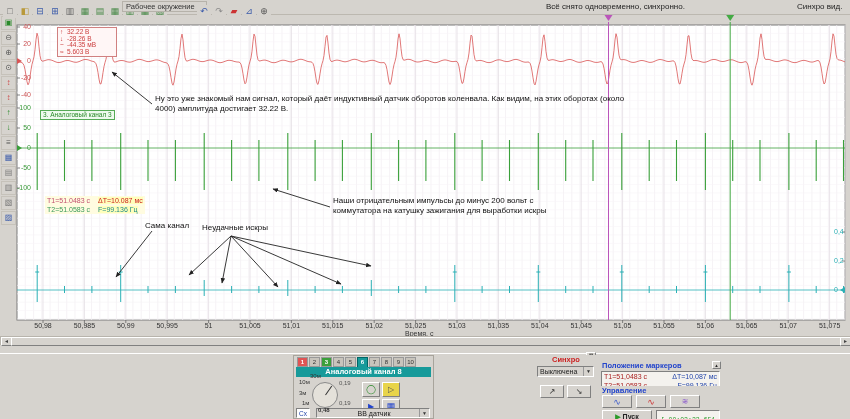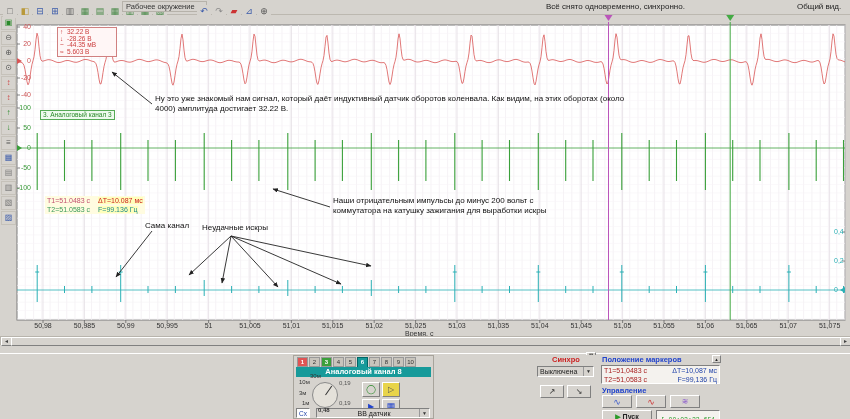--- a/index.html
+++ b/index.html
@@ -82,21 +82,21 @@
 </head>
 <body>
 
 <div class="screen">
 
   <div class="toolbar">
     <span class="tbgroup" id="tb-left"><span class="ticon" style="color: rgb(102, 102, 102);">□</span><span class="ticon" style="color: rgb(185, 153, 58);">◧</span><span class="ticon" style="color: rgb(58, 90, 170);">⊟</span><span class="ticon" style="color: rgb(58, 90, 170);">⊞</span><span class="ticon" style="color: rgb(102, 102, 102);">▥</span><span class="ticon" style="color: rgb(74, 138, 74);">▦</span><span class="ticon" style="color: rgb(74, 138, 74);">▤</span><span class="ticon" style="color: rgb(74, 138, 74);">▦</span><span class="ticon" style="color: rgb(74, 138, 74);">▥</span><span class="ticon" style="color: rgb(74, 138, 74);">▦</span><span class="ticon" style="color: rgb(74, 138, 74);">▧</span></span>
     <button class="ws-btn"><span>Рабочее окружение</span><span class="dd">▼</span></button>
     <span class="tbgroup" id="tb-right"><span class="ticon" style="color: rgb(58, 90, 170);">↶</span><span class="ticon" style="color: rgb(138, 138, 138);">↷</span><span class="ticon" style="color: rgb(204, 51, 51);">▰</span><span class="ticon" style="color: rgb(58, 90, 170);">⊿</span><span class="ticon" style="color: rgb(85, 85, 85);">⊕</span></span>
     <span class="tb-title t2">Всё снято одновременно, синхронно.</span>
-    <span class="tb-title t3">Общий вид.</span>
+    <span class="tb-title t3">Синхро вид.</span>
   </div>
 
   <div id="left-strip">
       <span class="sicon" style="color: rgb(42, 138, 42);">▣</span>
       <span class="sicon" style="color: rgb(85, 85, 85);">⊖</span>
       <span class="sicon" style="color: rgb(85, 85, 85);">⊕</span>
       <span class="sicon" style="color: rgb(85, 85, 85);">⊙</span>
       <span class="sicon" style="color: rgb(204, 68, 68);">↕</span>
       <span class="sicon" style="color: rgb(204, 68, 68);">↕</span>
       <span class="sicon" style="color: rgb(42, 138, 42);">↑</span>
@@ -234,21 +234,21 @@
     </div>
 
 
     <div class="gbox" style="left:536px;top:1px;width:60px;height:64px;border:none;">
       <div class="hdr red">Синхро</div>
       <div class="dropdown" style="left:1px;top:11px;width:57px;height:11px;background:#d6d3ce;"><span>Выключена</span><span class="da">▼</span></div>
       <span class="sqbtn raised" style="left:4px;top:30px;width:24px;height:13px;font-size:8px;line-height:12px;color:#333;">↗</span>
       <span class="sqbtn raised" style="left:31px;top:30px;width:24px;height:13px;font-size:8px;line-height:12px;color:#333;">↘</span>
     </div>
 
-    <div class="gbox" style="left:600px;top:1px;width:122px;height:30px;border:none;">
+    <div class="gbox" style="left:600px;top:7px;width:122px;height:30px;border:none;">
       <div class="hdr blue" style="text-align:left;padding-left:2px;">Положение маркеров</div>
       <span class="sqbtn raised" style="left:112px;top:0;width:9px;height:8px;font-size:5px;line-height:7px;">▴</span>
       <div class="sunken" style="position:absolute;left:1px;top:10px;width:119px;height:19px;background:#f4f2ee;padding:0 2px;box-sizing:border-box;">
         <div class="mrow"><span class="rd">T1=51,0483 с</span> <span class="bl" style="float:right;">ΔT=10,087 мс</span></div>
         <div class="mrow"><span class="rd">T2=51,0583 с</span> <span class="bl" style="float:right;">F=99,136 Гц</span></div>
       </div>
     </div>
 
     <div class="gbox" style="left:600px;top:32px;width:122px;height:33px;border:none;">
       <div class="hdr blue" style="text-align:left;padding-left:2px;">Управление</div>

